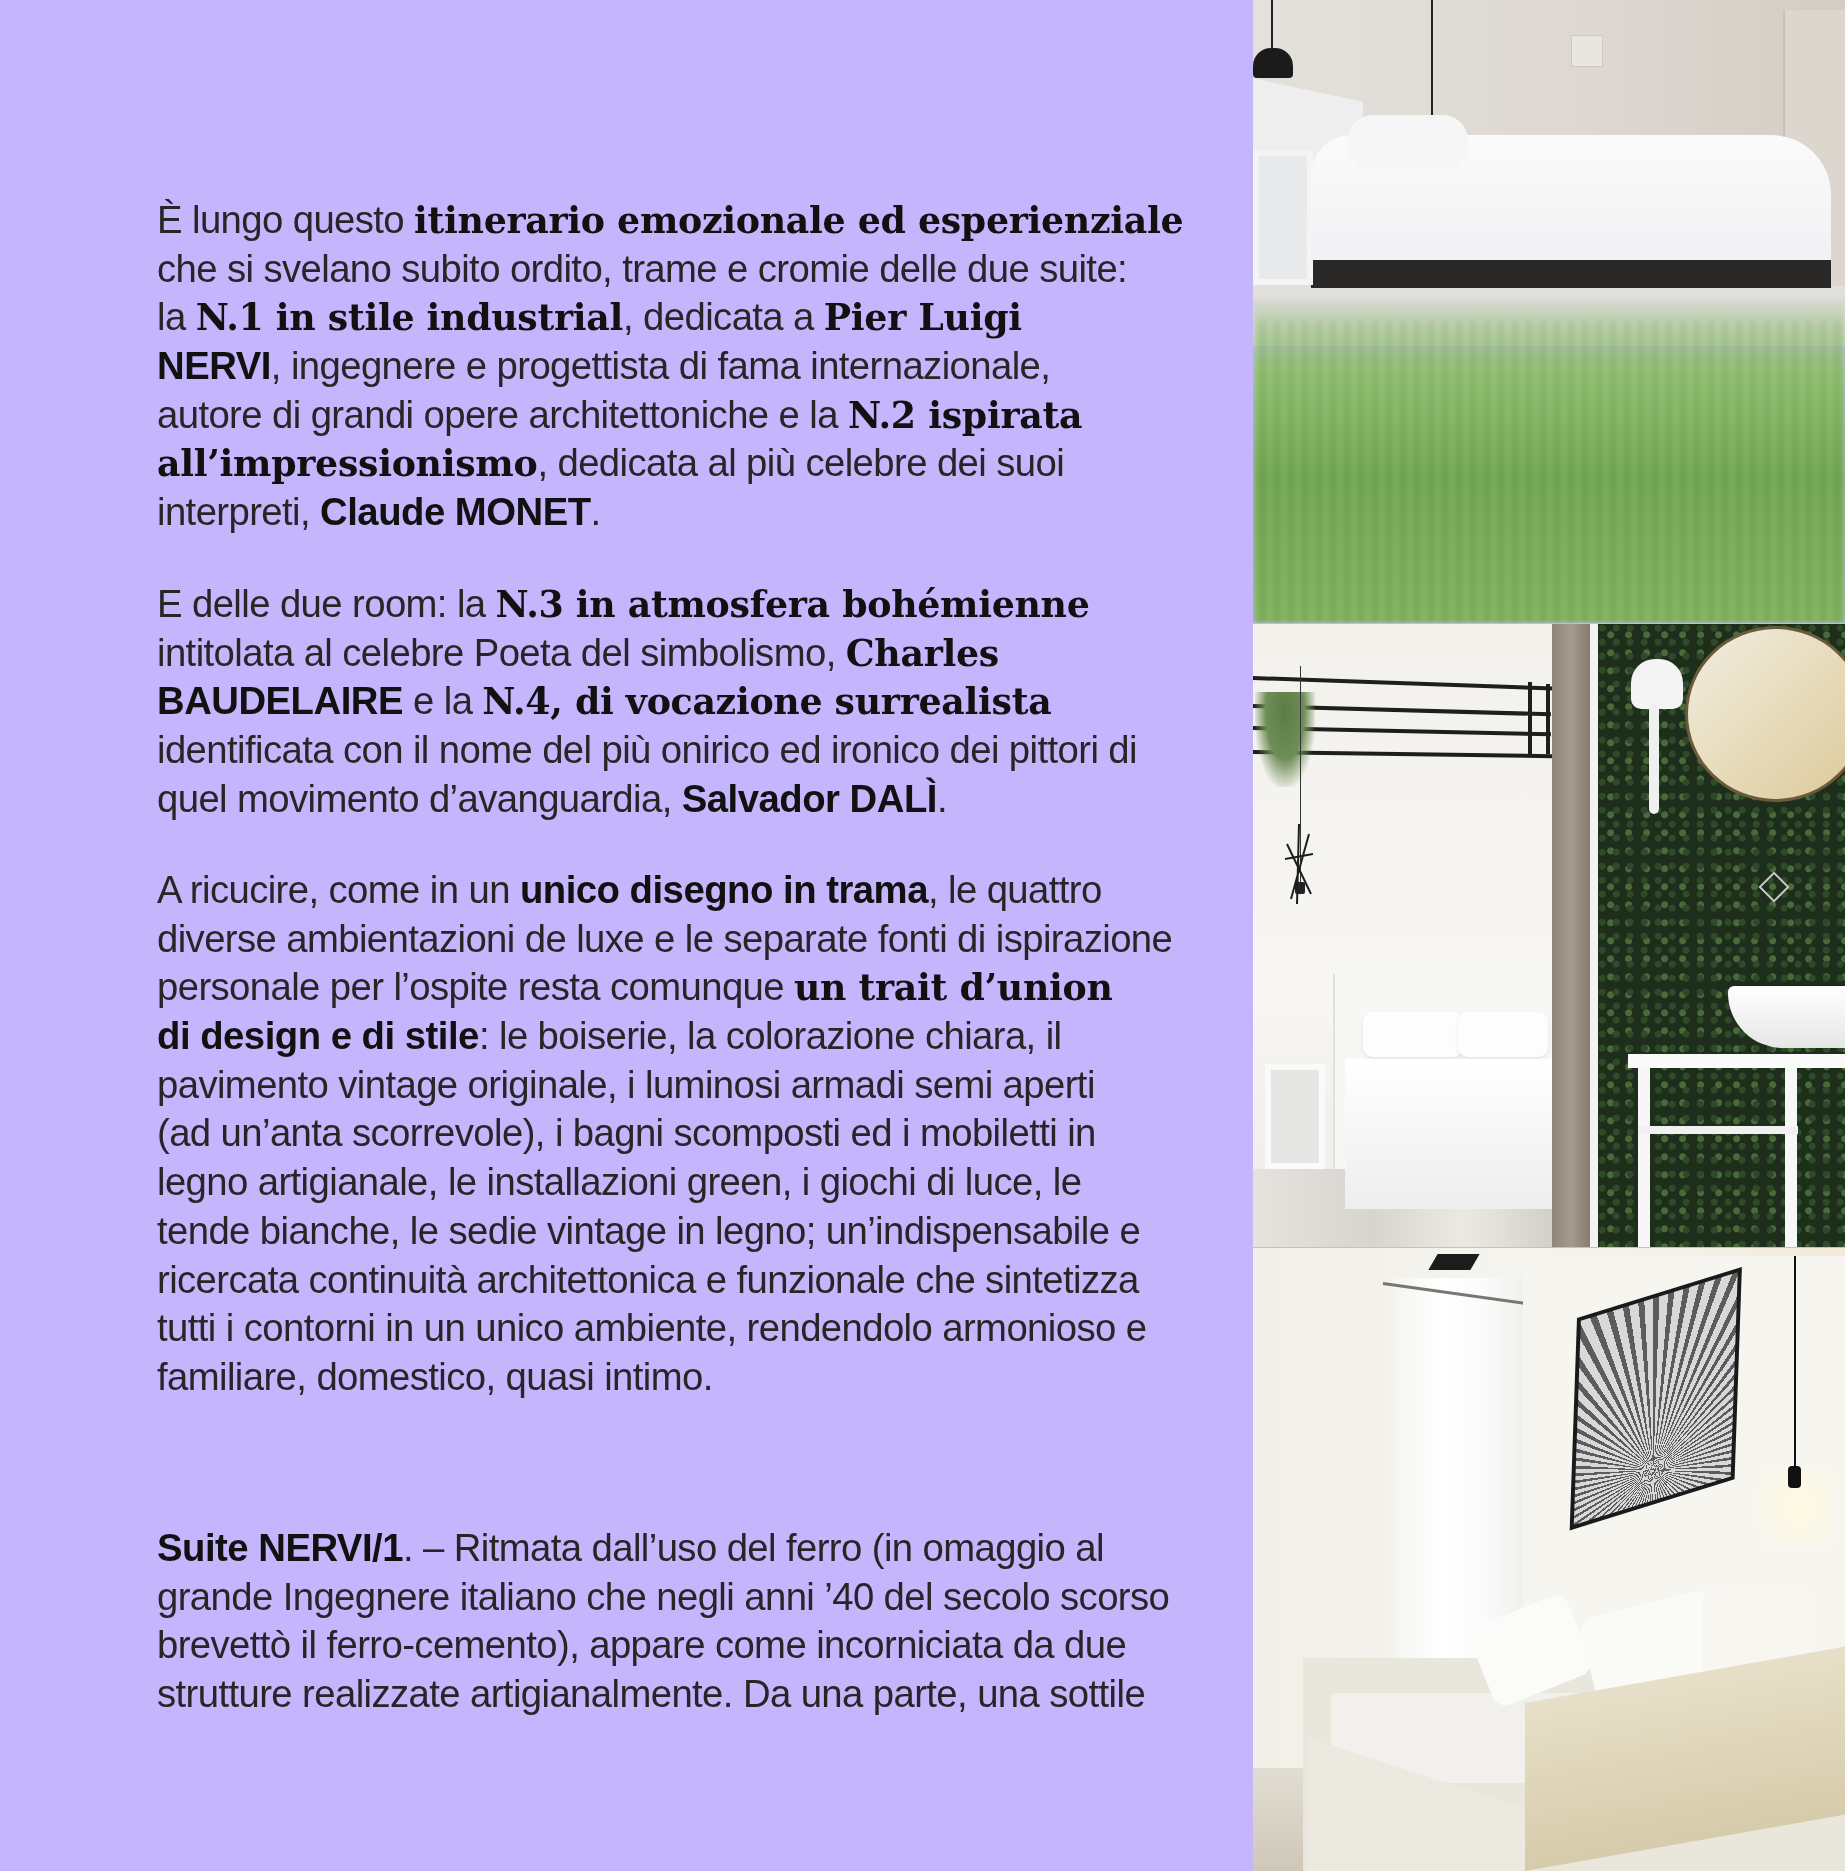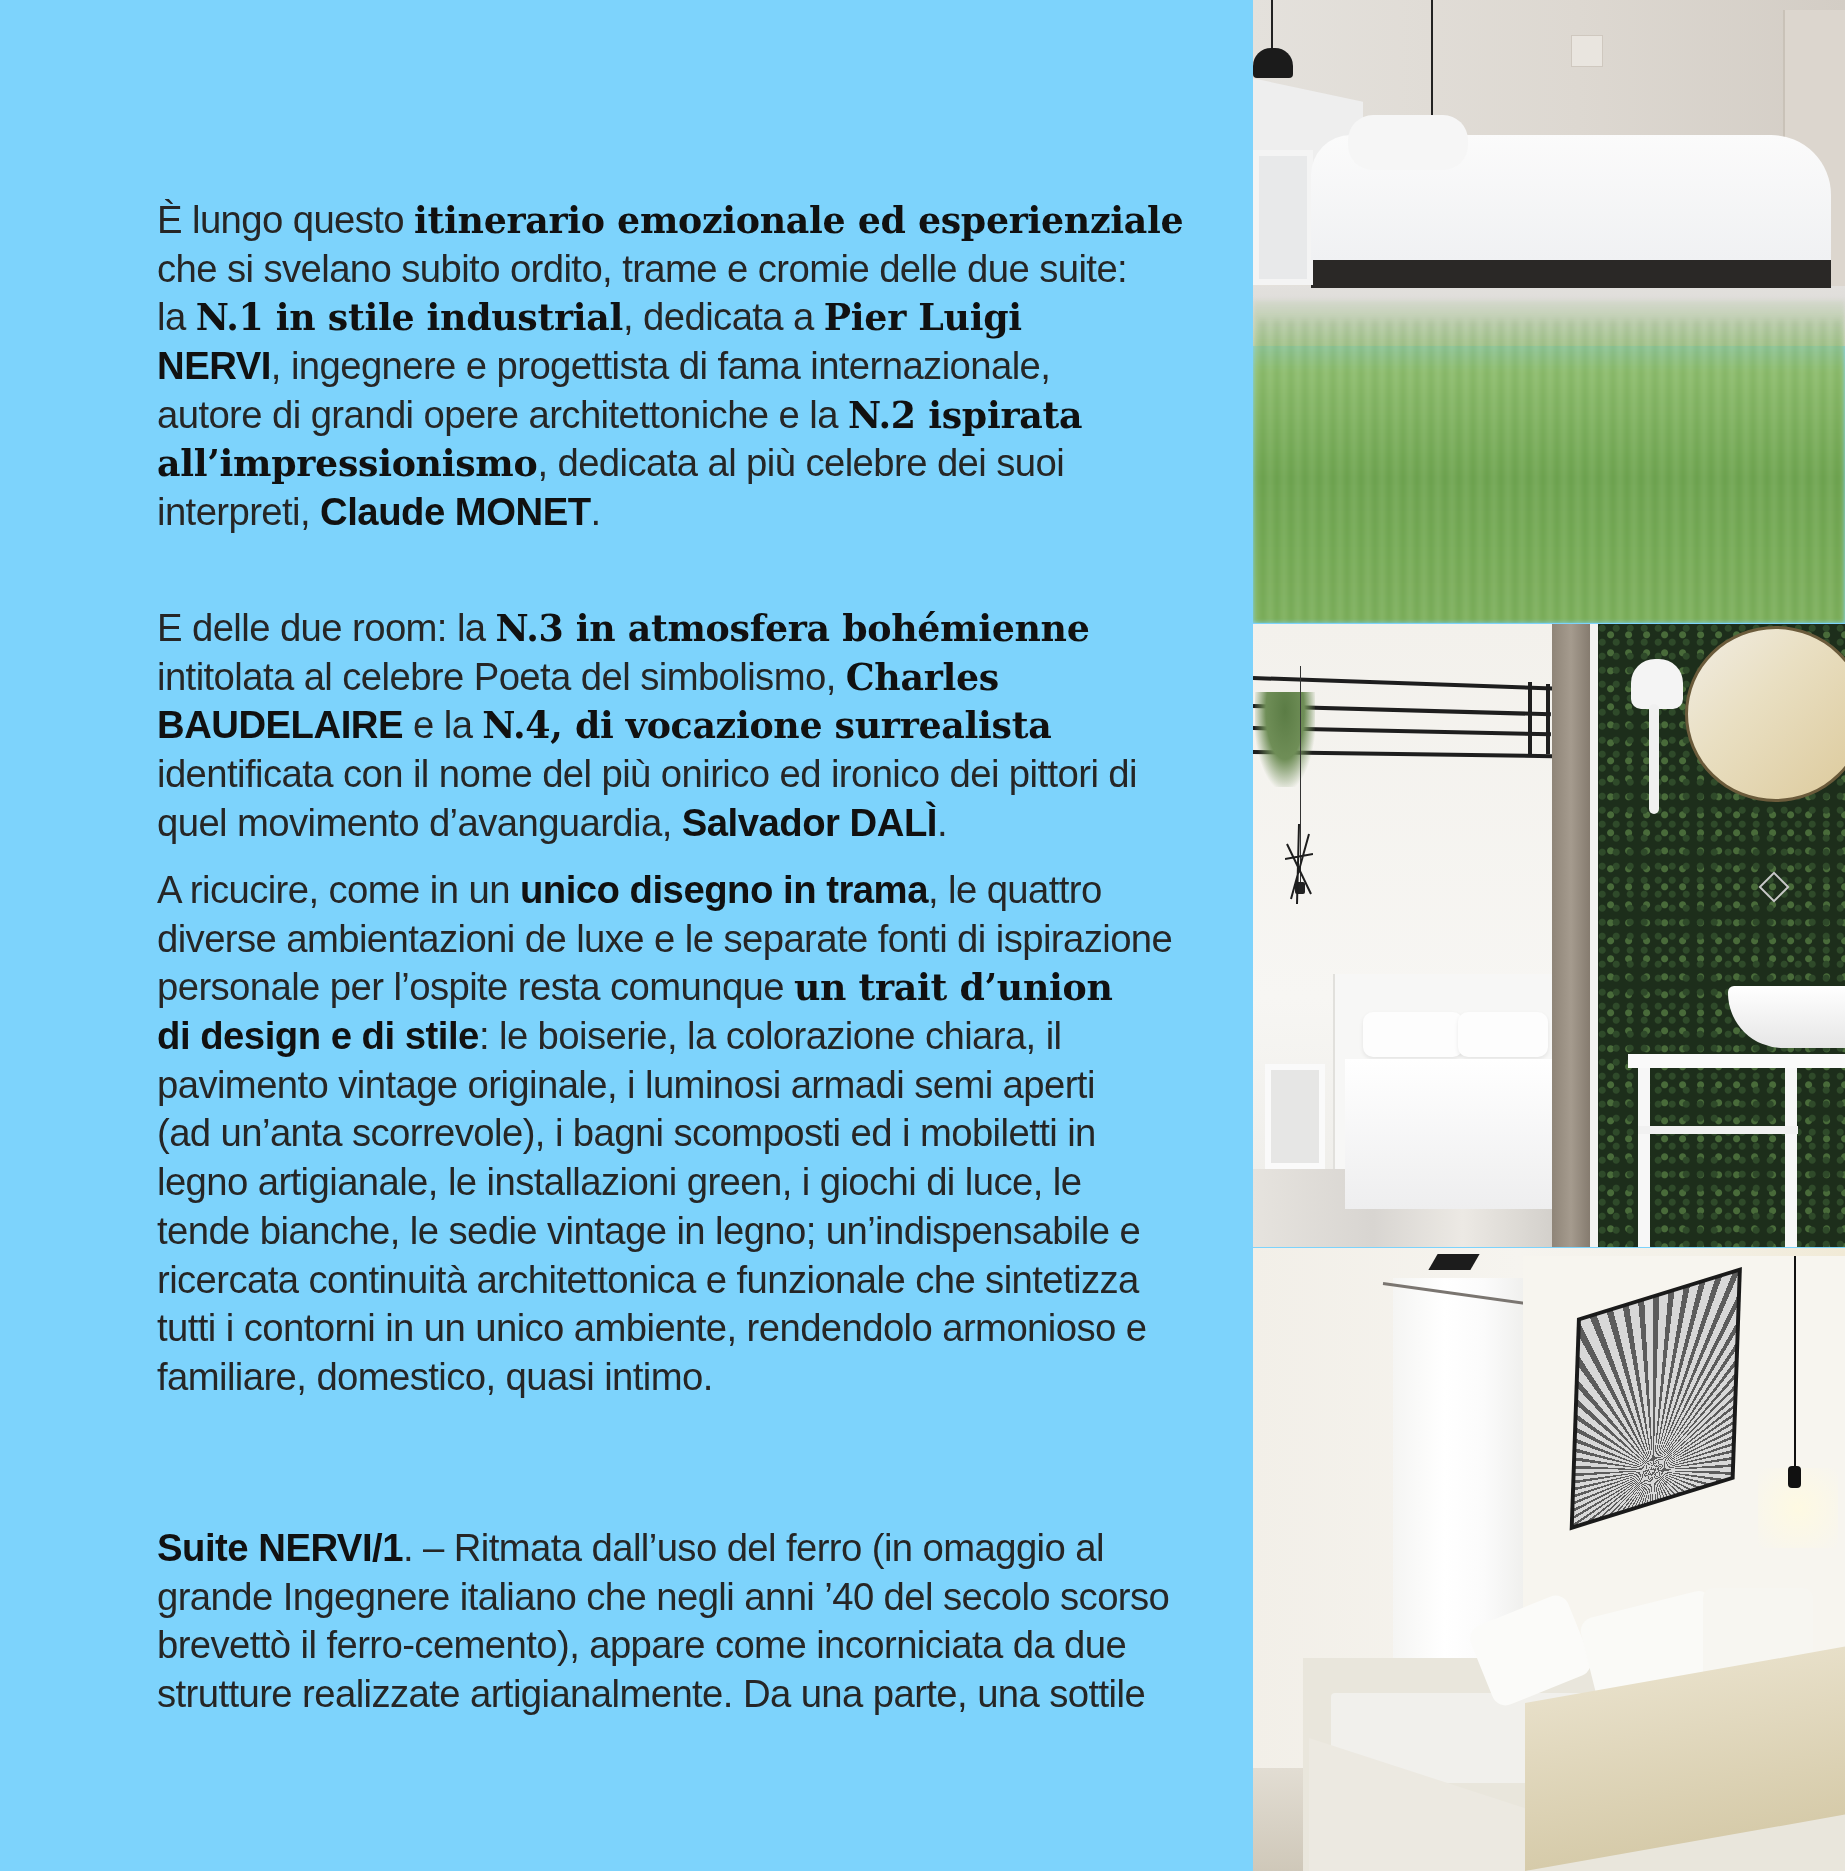--- a/index.html
+++ b/index.html
@@ -1,17 +1,17 @@
 <!DOCTYPE html>
 <html><head>
 <meta charset="utf-8">
 <style>
   html, body { margin: 0; padding: 0; background: #ffffff; }
   body { width: 1845px; height: 1871px; position: relative; overflow: hidden; }
-  .page { position: absolute; left: 0; top: 0; width: 1845px; height: 1871px; background: #7dd3fc; }
+  .page { position: absolute; left: 0; top: 0; width: 1845px; height: 1871px; background: #c4b5fd; }
 
   
   .text-col { position: absolute; left: 157px; top: 0; width: 1060px; }
   .para { position: absolute; left: 0; width: 1060px; }
   .line {
     display: block; height: 48.7px; line-height: 48.7px;
     white-space: nowrap; color: #1c1c1c;
     font-family: "Liberation Sans", sans-serif; font-size: 39px; font-weight: 400;
     letter-spacing: -0.6px;
     transform-origin: left center;
@@ -108,21 +108,21 @@
   <div class="text-col">
     <div class="para" style="top: 196px;">
         <div class="line" style="transform: scaleX(0.981132);"><span class="r">È lungo questo </span><span class="b">itinerario emozionale ed esperienziale</span></div>
         <div class="line" style="transform: scaleX(0.981132);"><span class="r">che si svelano subito ordito, trame e cromie delle due suite:</span></div>
         <div class="line" style="transform: scaleX(0.981132);"><span class="r">la </span><span class="b">N.1 in stile industrial</span><span class="r">, dedicata a </span><span class="b">Pier Luigi</span></div>
         <div class="line" style="transform: scaleX(0.981132);"><span class="bs">NERVI</span><span class="r">, ingegnere e progettista di fama internazionale,</span></div>
         <div class="line" style="transform: scaleX(0.981132);"><span class="r">autore di grandi opere architettoniche e la </span><span class="b">N.2 ispirata</span></div>
         <div class="line" style="transform: scaleX(0.981132);"><span class="b">all’impressionismo</span><span class="r">, dedicata al più celebre dei suoi</span></div>
         <div class="line" style="transform: scaleX(0.981132);"><span class="r">interpreti, </span><span class="bs">Claude MONET</span><span class="r">.</span></div>
       </div>
-    <div class="para" style="top: 604px;">
+    <div class="para" style="top: 580px;">
         <div class="line" style="transform: scaleX(0.981132);"><span class="r">E delle due room: la </span><span class="b">N.3 in atmosfera bohémienne</span></div>
         <div class="line" style="transform: scaleX(0.981132);"><span class="r">intitolata al celebre Poeta del simbolismo, </span><span class="b">Charles</span></div>
         <div class="line" style="transform: scaleX(0.981132);"><span class="bs">BAUDELAIRE</span><span class="r"> e la </span><span class="b">N.4, di vocazione surrealista</span></div>
         <div class="line" style="transform: scaleX(0.981132);"><span class="r">identificata con il nome del più onirico ed ironico dei pittori di</span></div>
         <div class="line" style="transform: scaleX(0.981132);"><span class="r">quel movimento d’avanguardia, </span><span class="bs">Salvador DALÌ</span><span class="r">.</span></div>
       </div>
     <div class="para" style="top: 866px;">
         <div class="line" style="transform: scaleX(0.981132);"><span class="r">A ricucire, come in un </span><span class="bs">unico disegno in trama</span><span class="r">, le quattro</span></div>
         <div class="line" style="transform: scaleX(0.981132);"><span class="r">diverse ambientazioni de luxe e le separate fonti di ispirazione</span></div>
         <div class="line" style="transform: scaleX(0.981132);"><span class="r">personale per l’ospite resta comunque </span><span class="b">un trait d’union</span></div>

